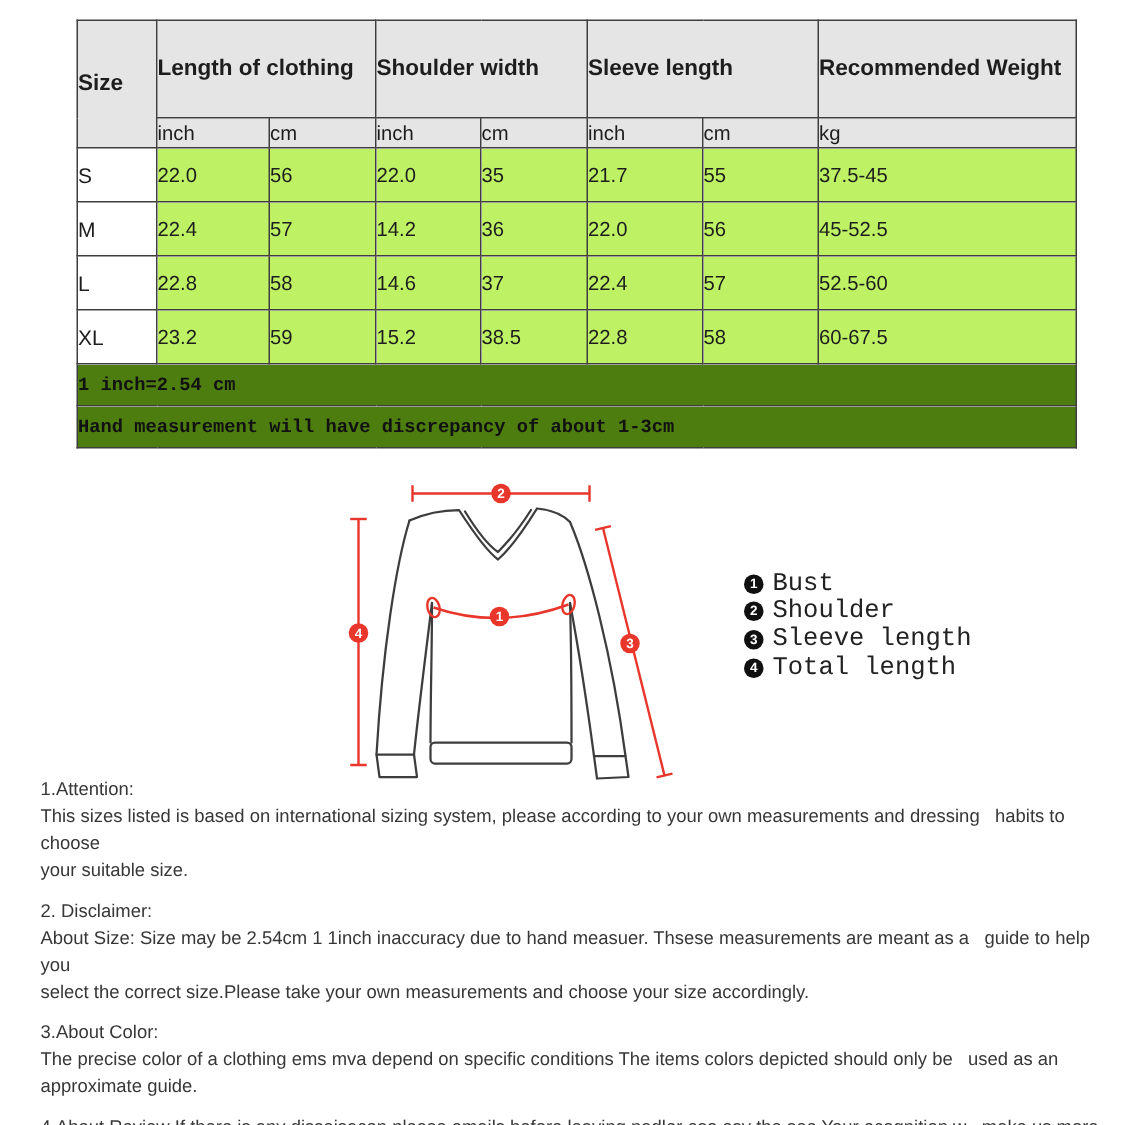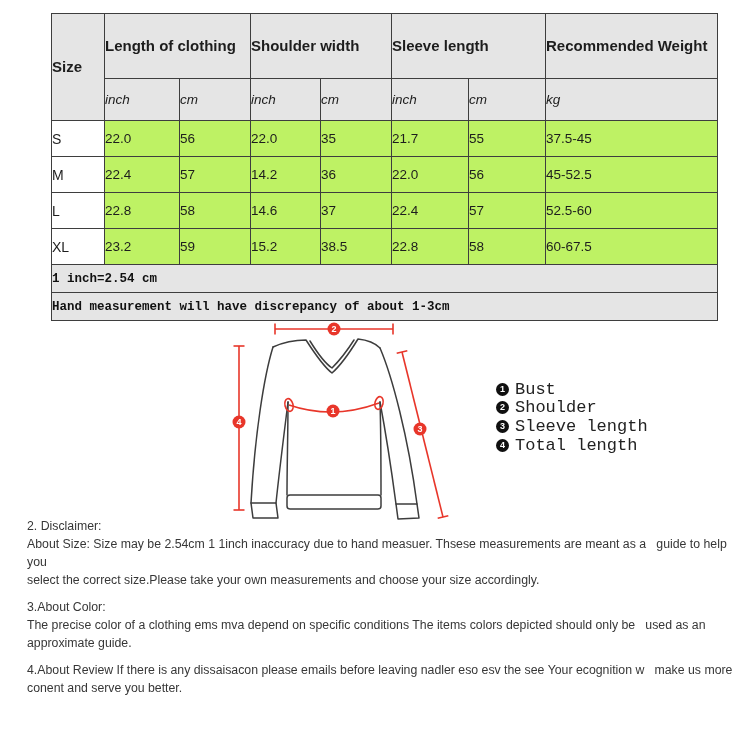--- a/index.html
+++ b/index.html
@@ -14,27 +14,27 @@
     border-collapse:collapse; table-layout:fixed;
     color:#1d1d1d;
   }
   table.size-table th, table.size-table td {
     border:1.5px solid #3e3e3e; text-align:left; vertical-align:middle;
     padding:0; overflow:hidden;
   }
   table.size-table thead th { background:#e5e5e5; }
   tr.group-row { height:65px; }
   tr.group-row th { font-size:15px; font-weight:bold; line-height:1.35; }
-  tr.unit-row { height:42px;font-style:italic; }
+  tr.unit-row { height:20px; }
   tr.unit-row th { font-size:13.5px; font-weight:normal; }
   tbody.data-rows tr { height:36px; }
   tbody.data-rows th { font-size:14px; font-weight:normal; background:#fff; }
   tbody.data-rows td { font-size:13.5px; background:#bef264; }
   td.note-cell {
-    height:27px; background:#e5e5e5;
+    height:27px; background:#4d7c0f;
     font-family:"Liberation Mono", monospace;
     font-weight:bold; font-size:12.5px; color:#111;
   }
 
   
   svg.diagram { position:absolute; left:220px; top:314px; }
   .legend {
     position:absolute; left:496px; top:380px; margin:0; padding:0; list-style:none;
   }
   .legend li { display:flex; align-items:center; height:18.6px; }
@@ -204,20 +204,25 @@
         <span class="lbl">Sleeve length</span>
       </li>
       <li>
         <span class="bullet">4</span>
         <span class="lbl">Total length</span>
       </li>
     </ul>
 
   <div class="notes-text" id="sections">
       <div class="section">
+        <div class="heading">1.Attention:</div>
+        <div class="body">This sizes listed is based on international sizing system, please according to your own measurements and dressing   habits to choose
+your suitable size.</div>
+      </div>
+      <div class="section">
         <div class="heading">2. Disclaimer:</div>
         <div class="body">About Size: Size may be 2.54cm 1 1inch inaccuracy due to hand measuer. Thsese measurements are meant as a   guide to help you
 select the correct size.Please take your own measurements and choose your size accordingly.</div>
       </div>
       <div class="section">
         <div class="heading">3.About Color:</div>
         <div class="body">The precise color of a clothing ems mva depend on specific conditions The items colors depicted should only be   used as an
 approximate guide.</div>
       </div>
       <div class="section">

